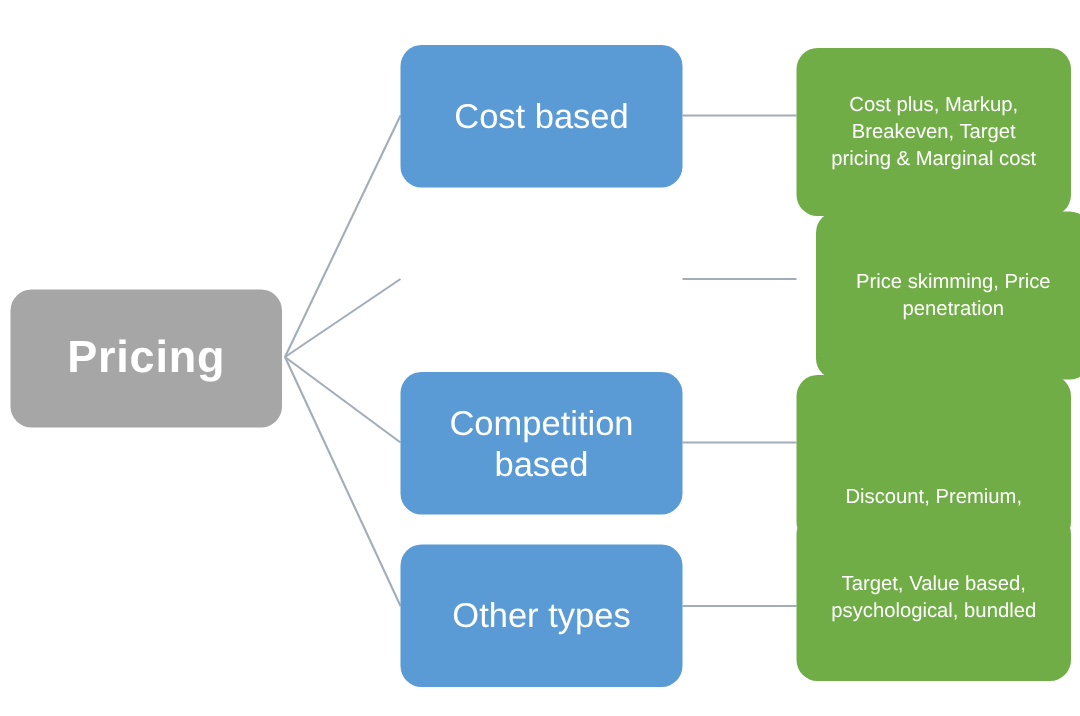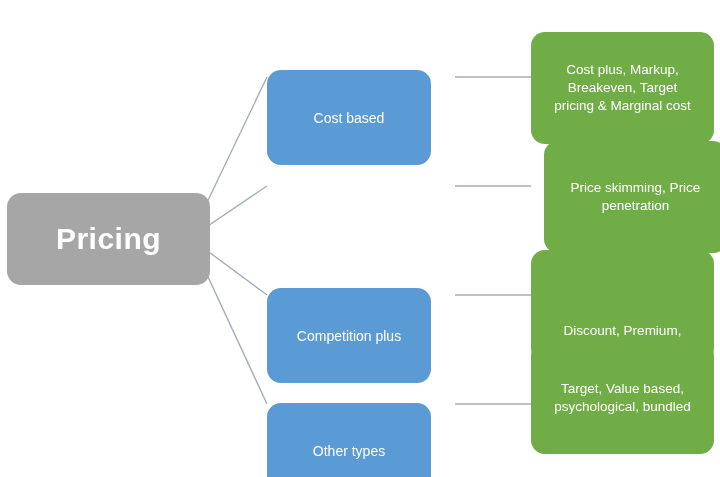--- a/index.html
+++ b/index.html
@@ -33,35 +33,34 @@
     align-items: center;
     justify-content: center;
     text-align: center;
     color: var(--text, #ffffff);
     border-radius: 14px;
     box-sizing: border-box;
   }
   .node-root {
     left: 7px;
     top: 193px;
-    width: 203px;
+    width: 181px;
     height: 92px;
     background: var(--root-fill, #a6a6a6);
     font-size: 30px;
     font-weight: bold;
     letter-spacing: 0.5px;
   }
   .node-category {
     left: 267px;
-    width: 164px;
+    width: 188px;
     height: 95px;
     background: var(--category-fill, #5b9bd5);
-    font-size: 14px;
+    font-size: 23px;
     font-weight: 400;
-    margin-top: 40px;
   }
   .node-details {
     left: 531px;
     width: 183px;
     height: 112px;
     background: var(--details-fill, #70ad47);
     font-size: 13.5px;
     line-height: 18px;
     padding: 4px 6px;
   }
@@ -94,21 +93,21 @@
   </svg>
 
   <div class="node node-root">
     <span>Pricing</span>
   </div>
 
   <div class="node node-category row-0">
     <span>Cost based</span>
   </div>
   <div class="node node-category row-2">
-    <span>Competition plus</span>
+    <span>Competition based</span>
   </div>
   <div class="node node-category row-3">
     <span>Other types</span>
   </div>
 
   <div class="node node-details row-0">
     <span class="details-label">Cost plus, Markup,
 Breakeven, Target
 pricing &amp; Marginal cost</span>
   </div>

